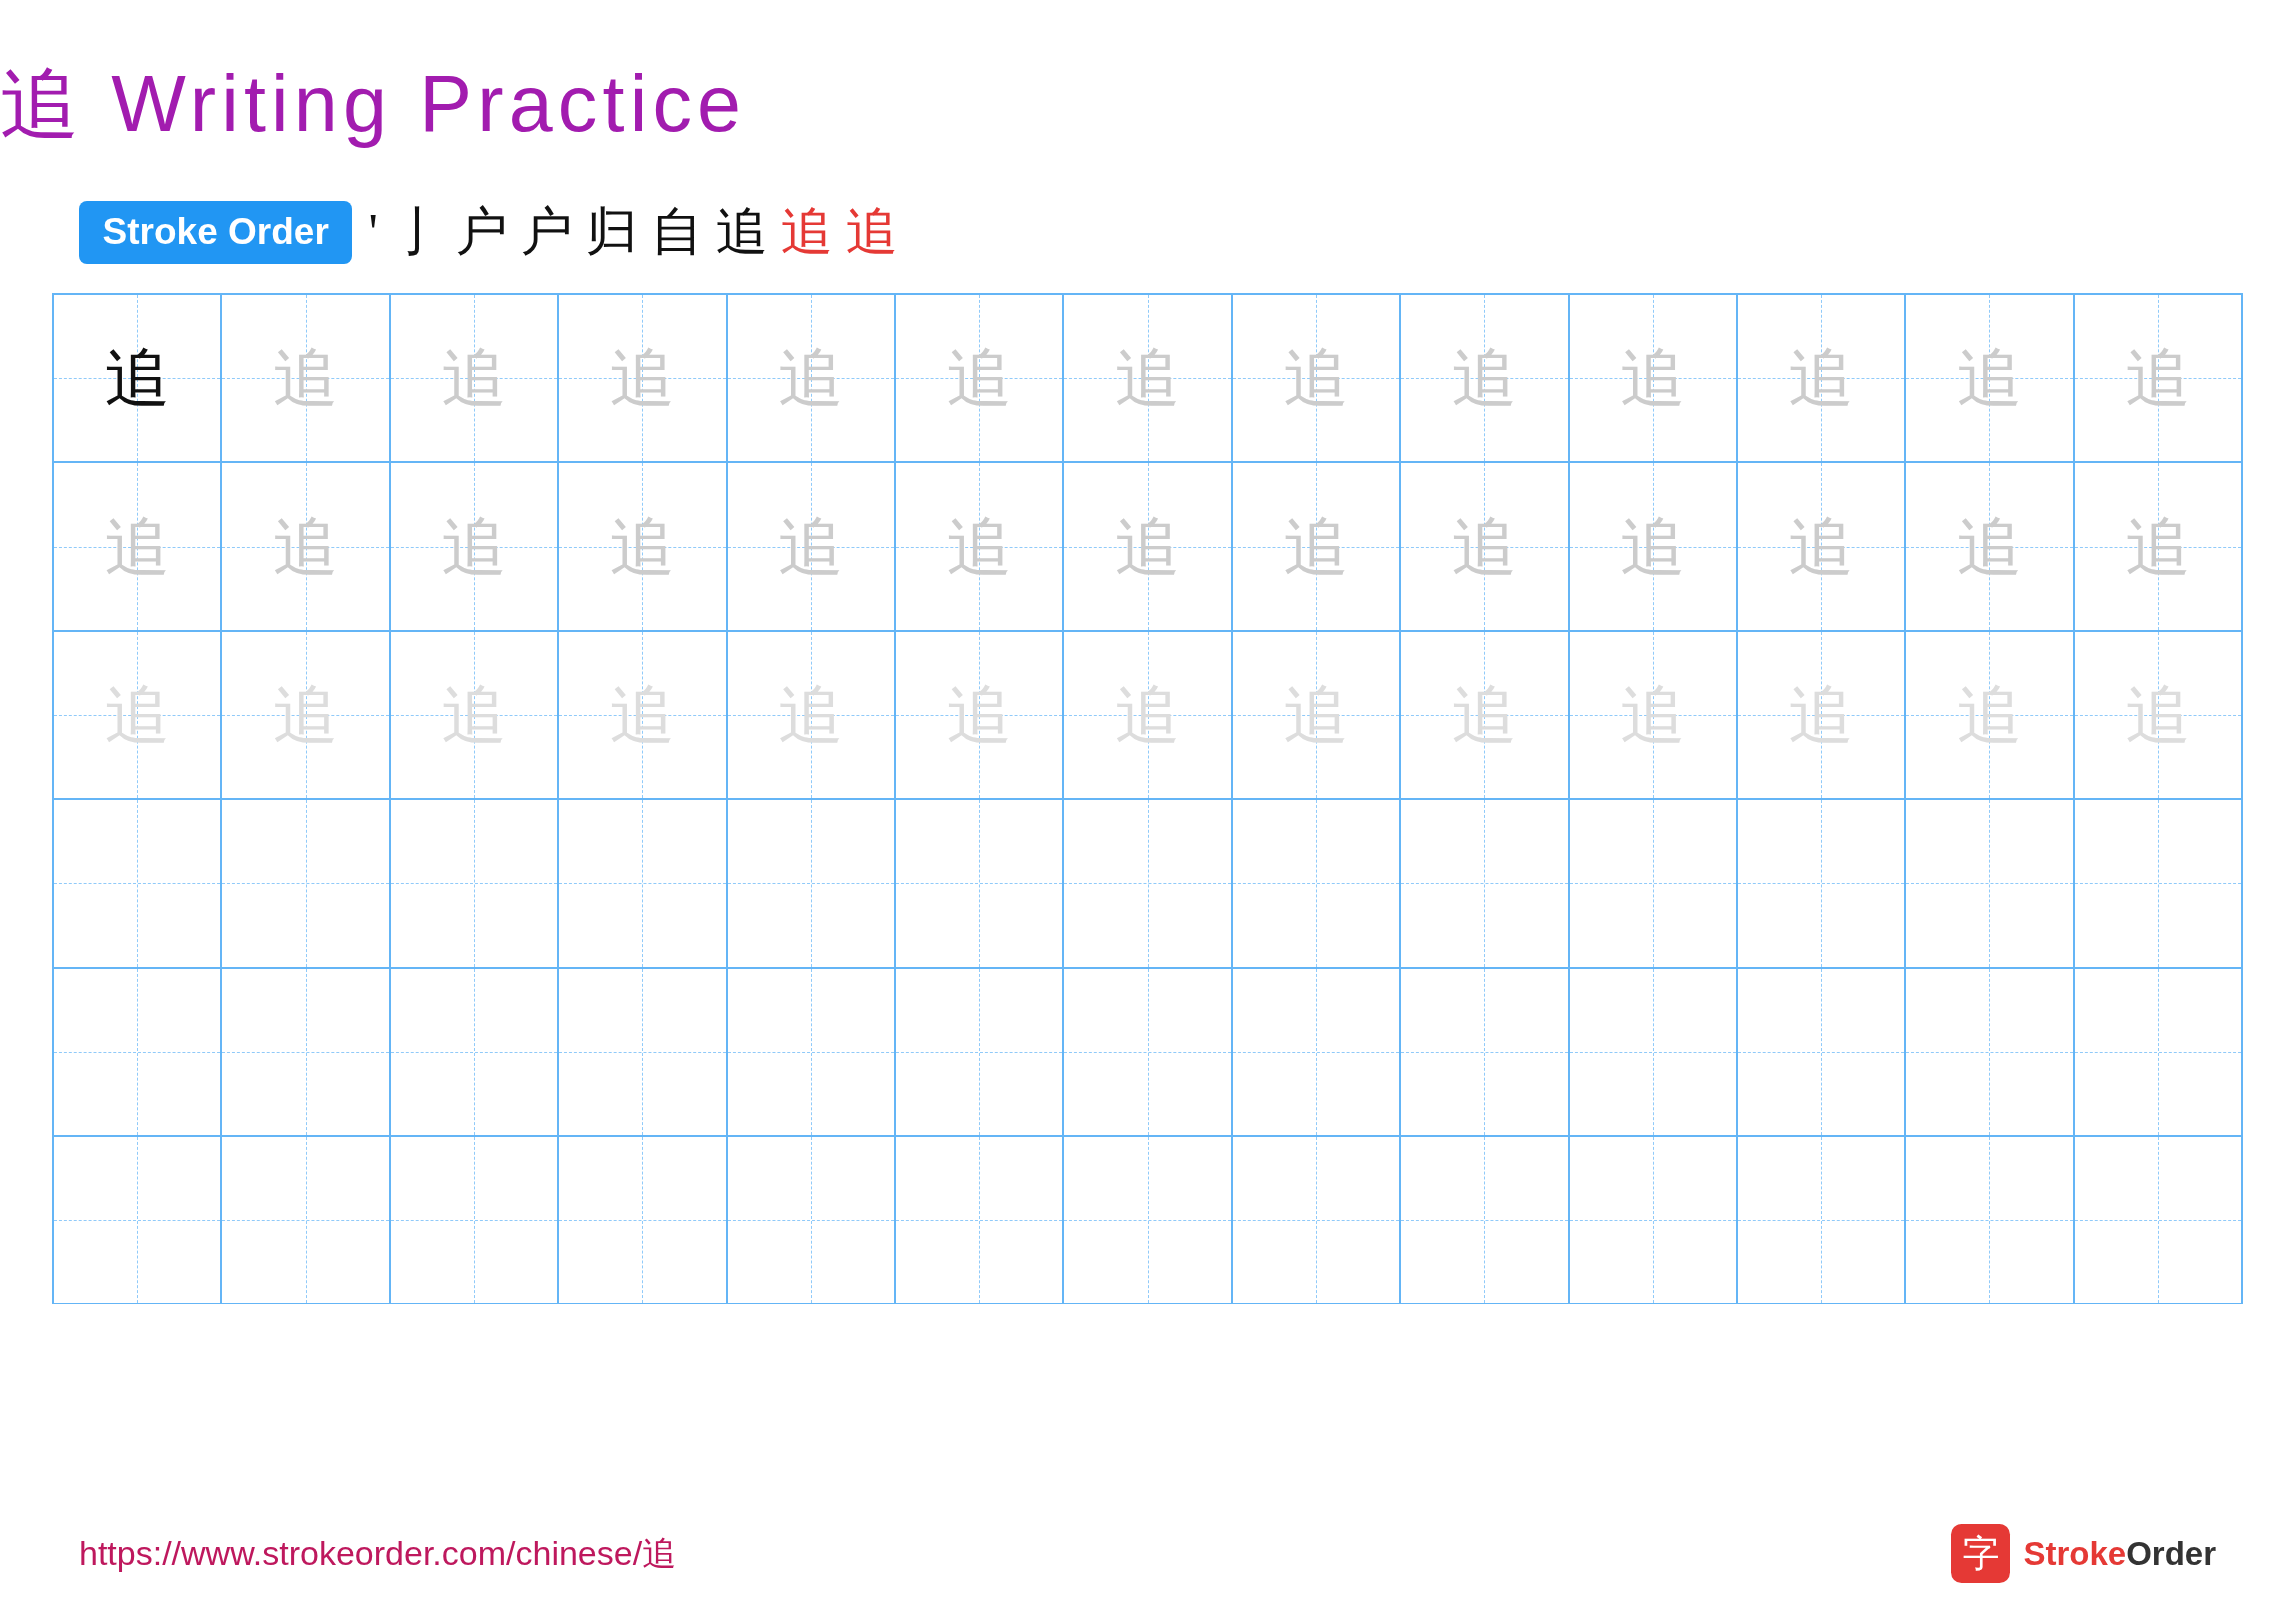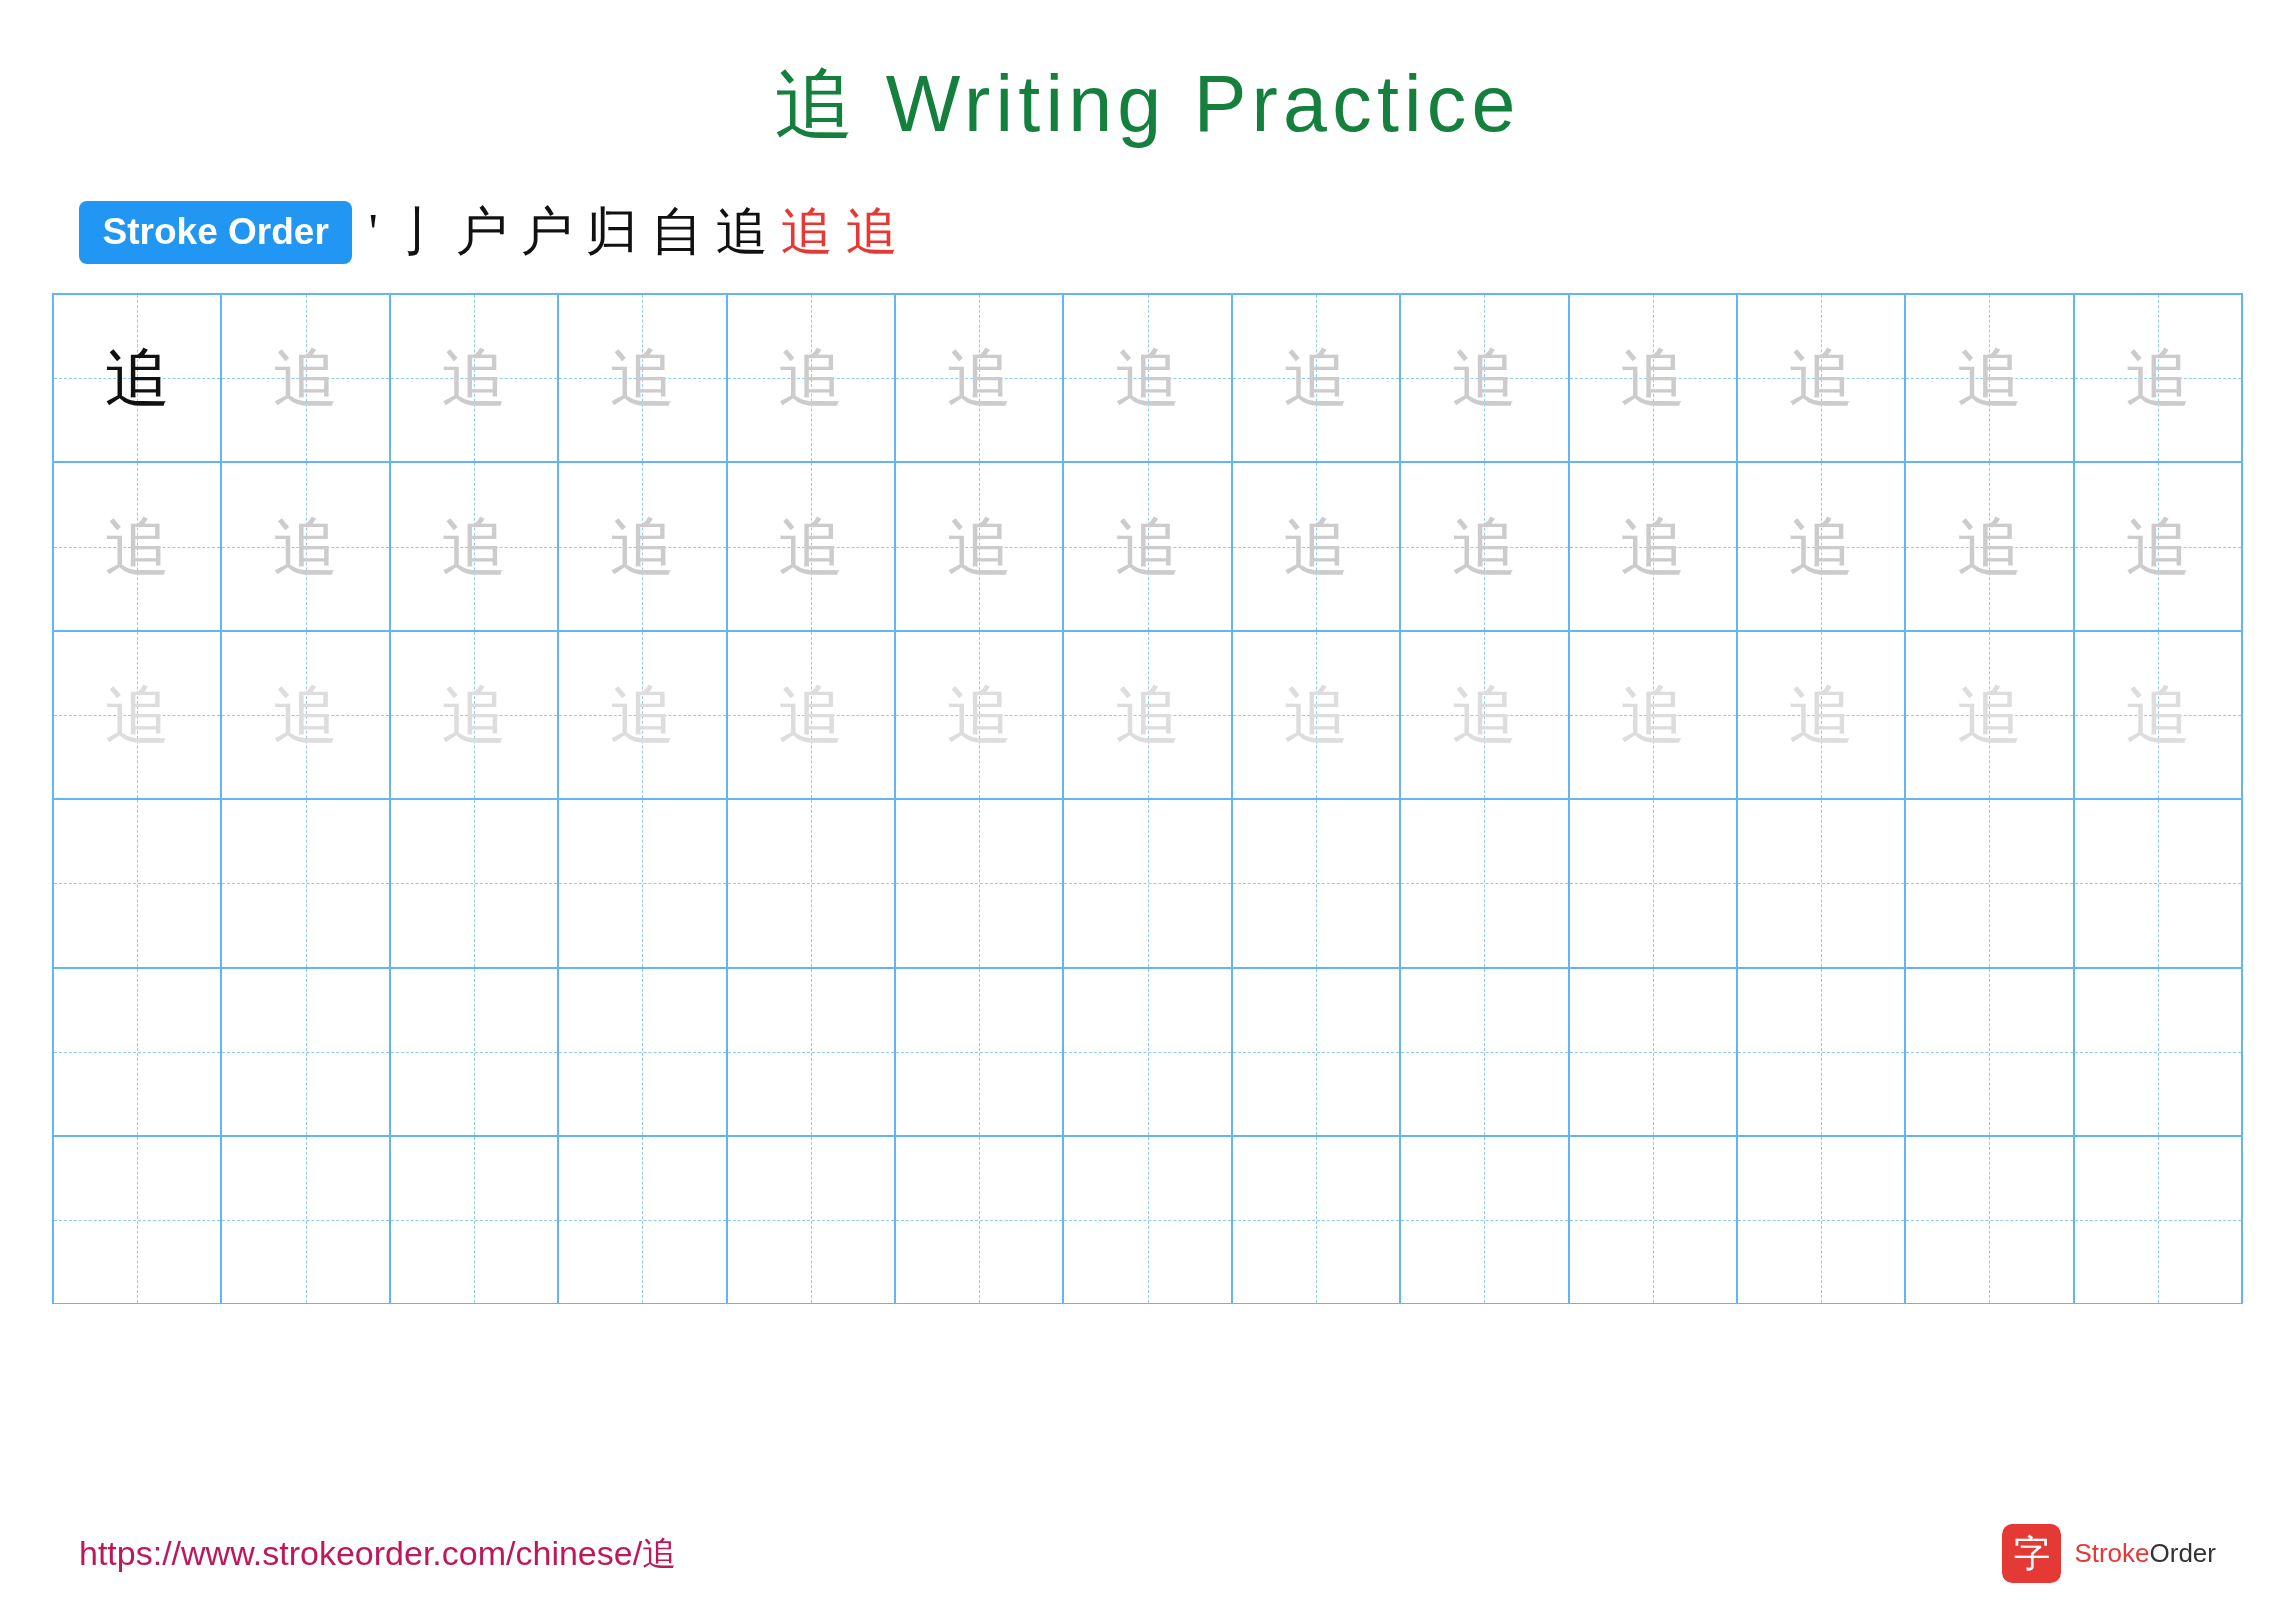--- a/index.html
+++ b/index.html
@@ -6,24 +6,24 @@
     body {
       background: #ffffff;
       font-family: Arial, sans-serif;
       width: 2295px;
       height: 1622px;
       position: relative;
       overflow: hidden;
     }
 
     .page-title {
-      text-align: center;
+      text-align: left;
       padding-top: 52px;
       font-size: 79px;
-      color: #15803d;
+      color: #a21caf;
       font-weight: 500;
       letter-spacing: 5.2px;
     }
 
     .stroke-order-section {
       display: flex;
       align-items: center;
       padding: 39px 79px 26px 79px;
       gap: 16px;
     }
@@ -147,22 +147,22 @@
       border-radius: 10.5px;
       display: flex;
       align-items: center;
       justify-content: center;
       color: white;
       font-size: 37px;
       font-family: 'SimSun', serif;
     }
 
     .logo-text {
-      font-size: 26px;
-      font-weight: normal;
+      font-size: 33px;
+      font-weight: bold;
       color: #333;
     }
 
     .logo-text span {
       color: #e53935;
     }
   </style>
 </head>
 <body>
 

